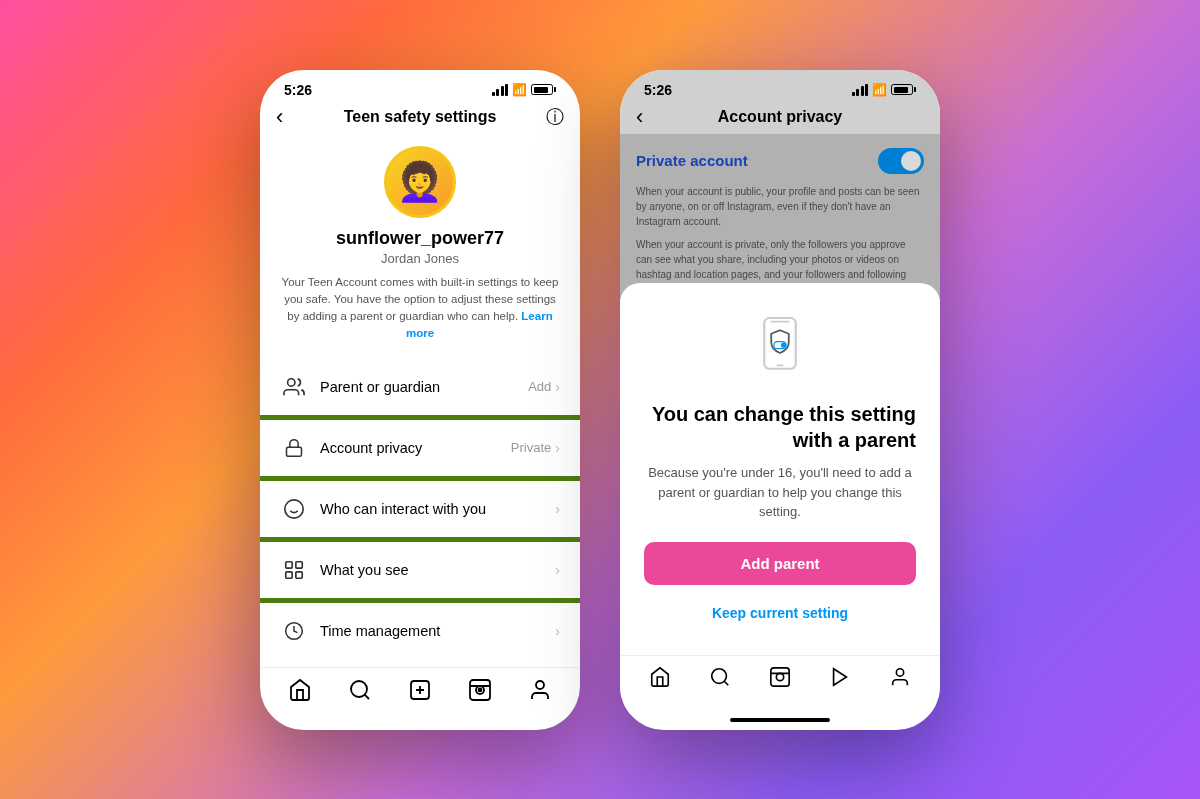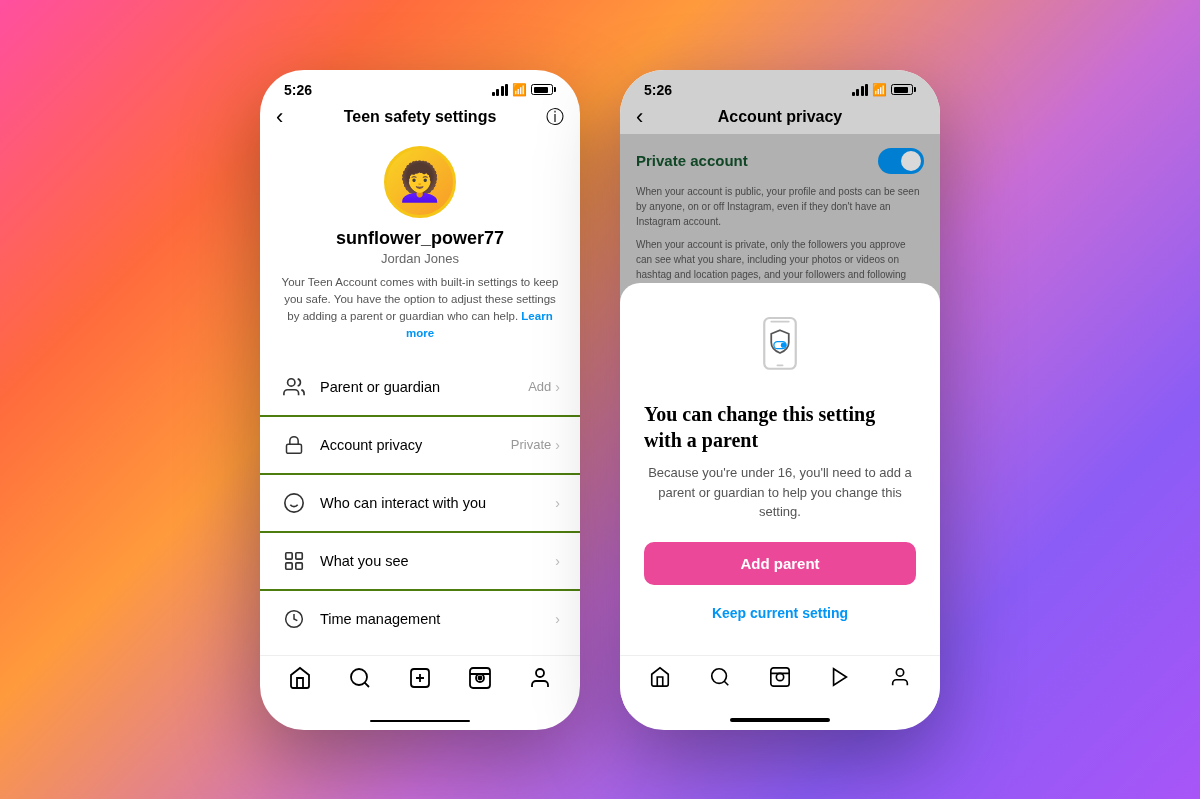--- a/index.html
+++ b/index.html
@@ -116,21 +116,21 @@
     
     .menu-list {
       flex: 1;
       padding: 8px 0;
     }
     .menu-item {
       display: flex;
       align-items: center;
       padding: 14px 20px;
       cursor: pointer;
-      border-bottom: 2px solid #4d7c0f;
+      border-bottom: 5px solid #4d7c0f;
     }
     .menu-item:last-child { border-bottom: none; }
     .menu-icon {
       width: 28px;
       height: 28px;
       display: flex;
       align-items: center;
       justify-content: center;
       margin-right: 12px;
       font-size: 18px;
@@ -176,21 +176,21 @@
     }
     .privacy-row {
       display: flex;
       align-items: center;
       justify-content: space-between;
       margin-bottom: 10px;
     }
     .privacy-label {
       font-size: 15px;
       font-weight: 600;
-      color: #14532d;
+      color: #1d4ed8;
     }
     .toggle-on {
       width: 46px;
       height: 26px;
       background: #0095f6;
       border-radius: 13px;
       position: relative;
     }
     .toggle-on::after {
       content: '';
@@ -228,24 +228,23 @@
       width: 100%;
     }
     .modal-icon {
       text-align: center;
       margin-bottom: 16px;
     }
     .modal-title {
       font-size: 20px;
       font-weight: 800;
       color: #000;
-      text-align: left;
+      text-align: right;
       margin-bottom: 10px;
       line-height: 1.3;
-      font-family: Liberation Serif, serif;
     }
     .modal-desc {
       font-size: 13px;
       color: #555;
       text-align: center;
       line-height: 1.5;
       margin-bottom: 20px;
     }
     .modal-btn-primary {
       width: 100%;

